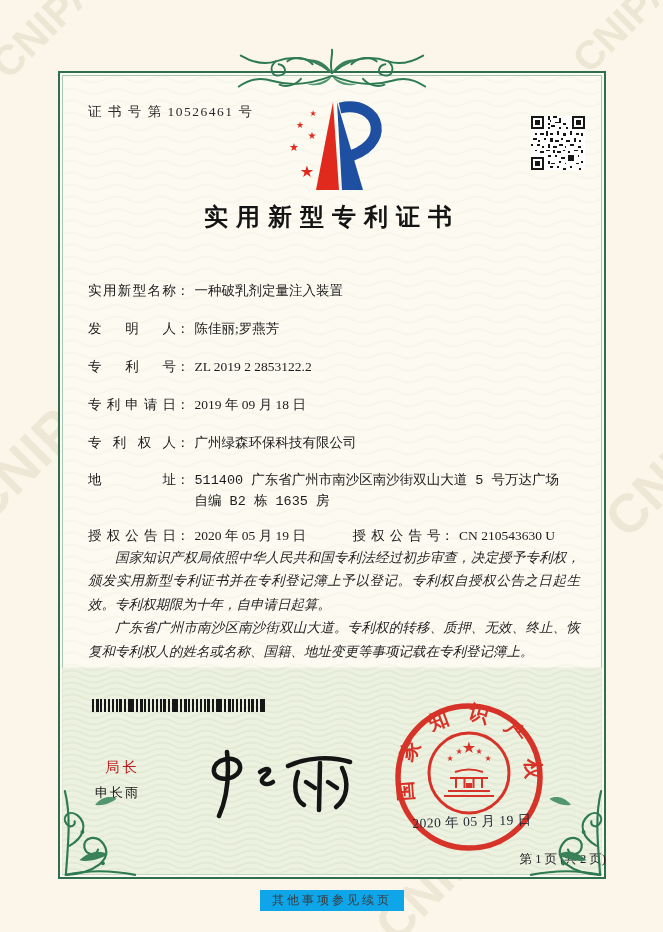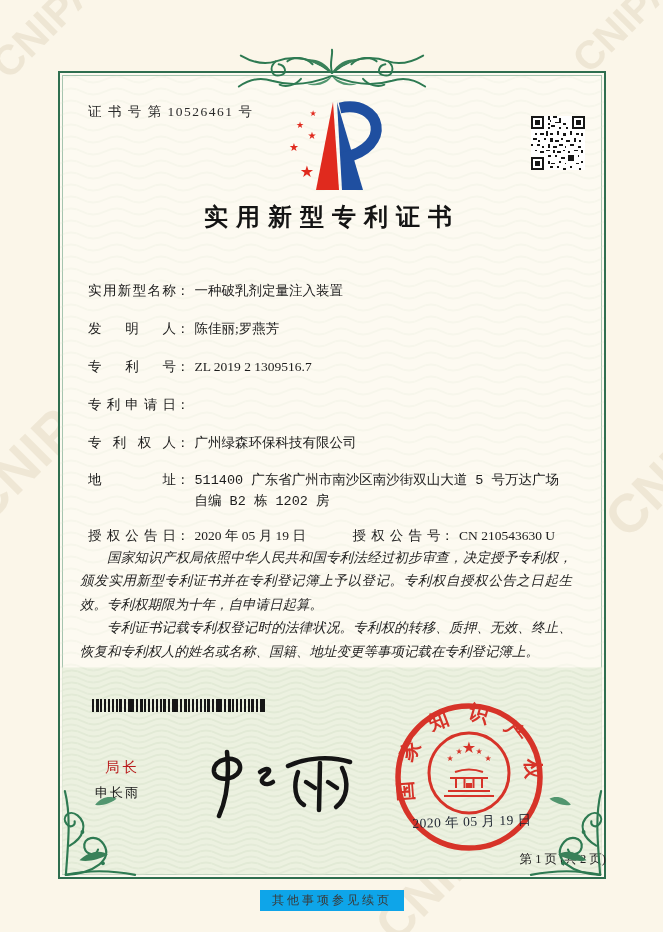--- a/index.html
+++ b/index.html
@@ -27,21 +27,21 @@
   .qr{position:absolute;left:531px;top:116px;}
   .title{position:absolute;left:58px;top:201px;width:548px;text-align:center;
          font-size:24px;font-weight:bold;letter-spacing:8px;color:#141414;}
   .fields{position:absolute;left:88px;top:280px;width:494px;font-size:13.5px;}
   .row{display:flex;line-height:21px;margin-bottom:17px;}
   .lbl{display:inline-block;width:88px;text-align:justify;text-align-last:justify;flex:none;}
   .colon{flex:none;margin-right:5px;}
   .val{flex:1;}
   .val2{line-height:21px;}
   .dual .val-a{width:158px;flex:none;}
-  .paras{position:absolute;left:80px;top:546px;width:492px;font-size:13.5px;line-height:1.74;
+  .paras{position:absolute;left:88px;top:546px;width:492px;font-size:13.5px;line-height:1.74;
          font-style:italic;text-align:justify;color:#1f1f1f;}
   .paras p{margin:0;text-indent:2em;}
   .barcode{position:absolute;left:92px;top:699px;width:173px;height:13px;
     background-image:
       repeating-linear-gradient(90deg,#161616 0 2px,rgba(0,0,0,0) 2px 4px),
       repeating-linear-gradient(90deg,rgba(0,0,0,0) 0 5px,#161616 5px 7px,rgba(0,0,0,0) 7px 11px);}
   .sig-title{position:absolute;left:105px;top:758px;font-size:14.5px;letter-spacing:3px;
              font-family:"Liberation Sans","DejaVu Sans",sans-serif;color:#b91c1c;}
   .sig-name{position:absolute;left:95px;top:784px;font-size:13px;letter-spacing:2px;
             font-family:"Liberation Sans","DejaVu Sans",sans-serif;color:#161616;}
@@ -166,52 +166,53 @@
         <span class="val">一种破乳剂定量注入装置</span>
       </div>
       <div class="row">
         <span class="lbl">发明人</span>
           <span class="colon">：</span>
         <span class="val">陈佳丽;罗燕芳</span>
       </div>
       <div class="row">
         <span class="lbl">专利号</span>
           <span class="colon">：</span>
-        <span class="val">ZL 2019 2 1309516.7</span>
+        <span class="val">ZL 2019 2 2853122.2</span>
       </div>
       <div class="row">
         <span class="lbl">专利申请日</span>
           <span class="colon">：</span>
+        <span class="val">2019 年 09 月 18 日</span>
       </div>
       <div class="row">
         <span class="lbl">专利权人</span>
           <span class="colon">：</span>
         <span class="val">广州绿森环保科技有限公司</span>
       </div>
       <div class="row" style="margin-bottom:13px;font-family:Liberation Mono, monospace;">
         <span class="lbl">地址</span>
           <span class="colon">：</span>
         <span class="val">
           <span>511400 广东省广州市南沙区南沙街双山大道 5 号万达广场</span>
-          <div class="val2">自编 B2 栋 1202 房</div>
+          <div class="val2">自编 B2 栋 1635 房</div>
         </span>
       </div>
       <div class="row dual">
         <span class="lbl">授权公告日</span>
           <span class="colon">：</span>
         <span class="val-a">2020 年 05 月 19 日</span>
         <span class="lbl">授权公告号</span>
           <span class="colon">：</span>
         <span class="val">CN 210543630 U</span>
       </div>
     </div>
 
     <div class="paras">
       <p>国家知识产权局依照中华人民共和国专利法经过初步审查，决定授予专利权，颁发实用新型专利证书并在专利登记簿上予以登记。专利权自授权公告之日起生效。专利权期限为十年，自申请日起算。</p>
-      <p>专利证书记载专利权登记时的法律状况。专利权的转移、质押、无效、终止、恢复和专利权人的姓名或名称、国籍、地址变更等事项记载在专利登记簿上。</p>
+      <p>广东省广州市南沙区南沙街双山大道。专利权的转移、质押、无效、终止、恢复和专利权人的姓名或名称、国籍、地址变更等事项记载在专利登记簿上。</p>
     </div>
 
     <div class="barcode"></div>
 
     <div class="sig-title">局长</div>
     <div class="sig-name">申长雨</div>
 
     <svg class="autograph" width="185" height="78" viewBox="0 0 185 78">
       <g stroke="#141414" stroke-width="4.5" fill="none" stroke-linecap="round" stroke-linejoin="round">
         <path d="M14,28 C12,14 38,10 40,22 C42,35 16,40 14,28 Z"></path>

